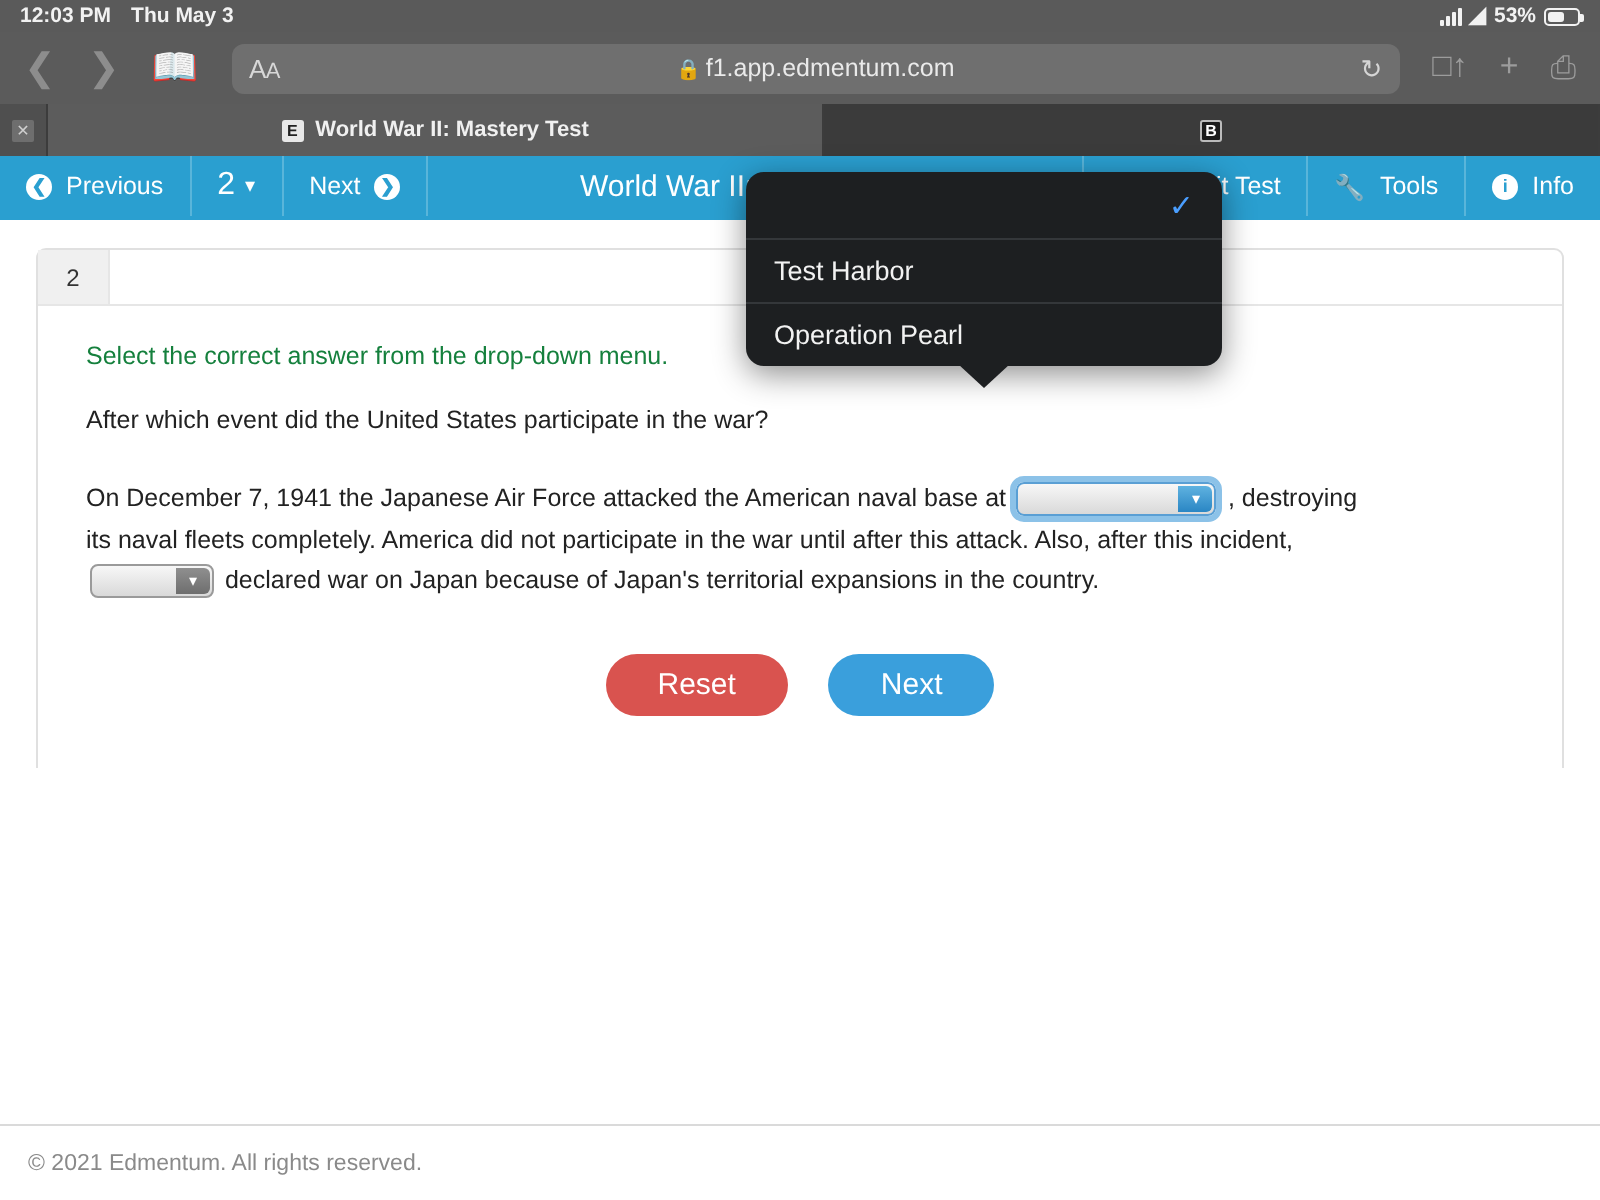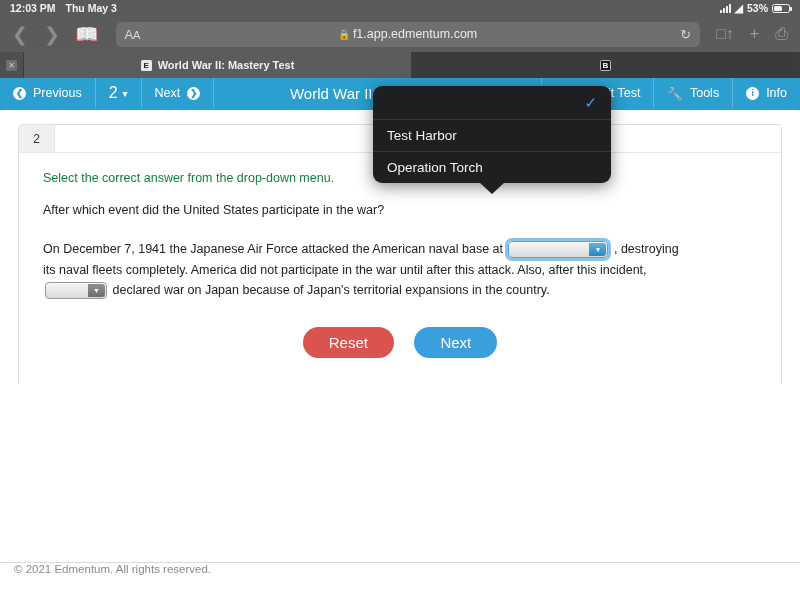--- a/index.html
+++ b/index.html
@@ -150,21 +150,21 @@
     display: inline-block; padding: 7px 26px; border-radius: 16px;
     color: #fff; font-size: 15px; border: none; margin: 0 8px; text-align: right;
   }
   .btn-reset { background: #d9534f; }
   .btn-next { background: #3a9fdc; }
 
   
   .footer {
     position: absolute; bottom: 0; left: 0; width: 800px; height: 38px;
     border-top: 1px solid #dadada; background: #fff;
-    display: flex; align-items: flex-start; padding-left: 14px;
+    display: flex; align-items: center; padding-left: 14px;
   }
   .footer span { font-size: 11.5px; color: #8a8a8a; }
 
   
   .popup {
     position: absolute; left: 373px; top: 86px; width: 238px;
     background: #1d1f21; border-radius: 9px; z-index: 50;
     box-shadow: 0 4px 16px rgba(0,0,0,.45);
   }
   .popup .opt {
@@ -297,18 +297,18 @@
 
   <div class="popup">
     <div class="opt blank">
       <span></span>
       <span class="check">✓</span>
     </div>
     <div class="opt">
       <span>Test Harbor</span>
     </div>
     <div class="opt">
-      <span>Operation Torch</span>
+      <span>Operation Pearl</span>
     </div>
     <div class="popup-tail"></div>
   </div>
 
 </div>
 
 </body></html>

